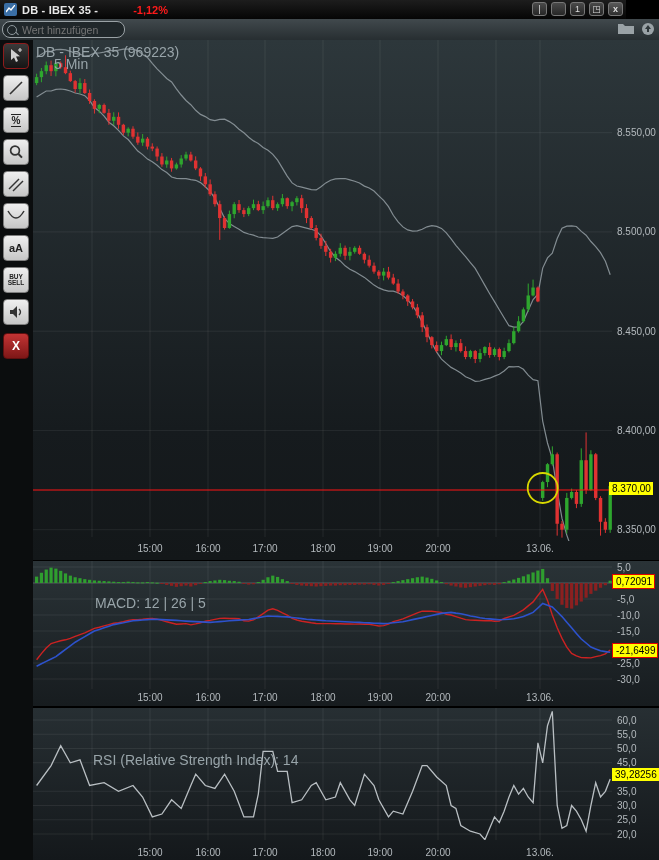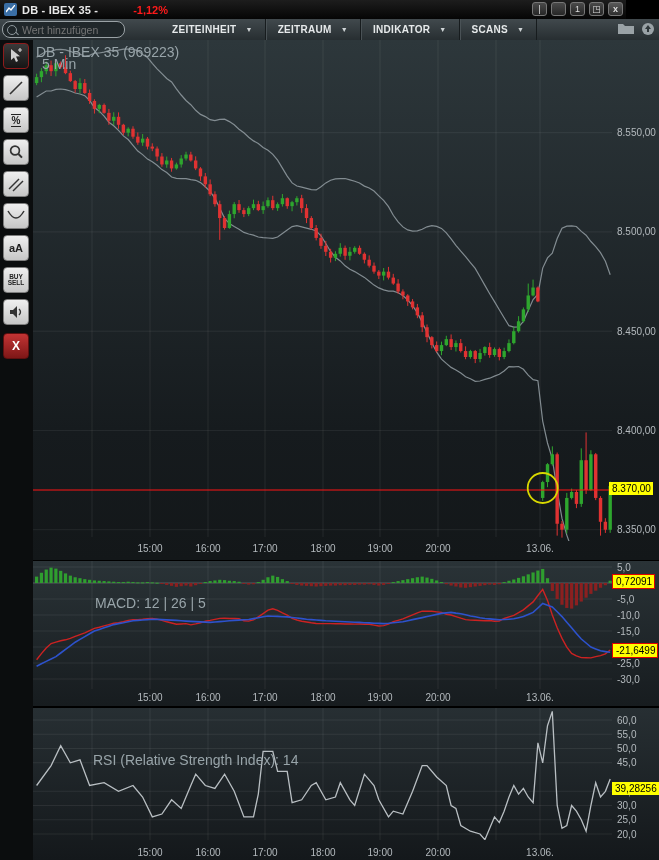--- a/index.html
+++ b/index.html
@@ -52,30 +52,30 @@
     padding:0 1px;line-height:11px;}
   
   .panel{position:absolute;left:33px;width:626px;overflow:hidden;}
   #main-panel{top:40px;height:520px;background:linear-gradient(#2d373b,#161b1e 75%,#131719);}
   #macd-panel{top:560px;height:146px;background:linear-gradient(#2a3337,#171c1f);
     border-top:1px solid #000;box-sizing:border-box;}
   #rsi-panel{top:707px;height:153px;background:linear-gradient(#272f33,#14181b);
     border-top:1px solid #000;box-sizing:border-box;}
   .watermark{position:absolute;color:#98a4a9;font-size:14px;pointer-events:none;}
   #wm-symbol{left:3px;top:4px;}
-  #wm-interval{left:9px;top:16px;}
+  #wm-interval{left:21px;top:16px;}
   #wm-macd{left:62px;top:34px;}
   #wm-rsi{left:60px;top:44px;}
   .badge{position:absolute;background:#ffff00;color:#000;font-size:10px;
     padding:1px 2px 1px 3px;white-space:nowrap;z-index:5;}
   .badge.red-border{border:1px solid #dd0000;}
   #price-badge{left:576px;top:442px;}
   #macd-badge-top{left:579px;top:13px;}
   #macd-badge-bot{left:579px;top:82px;}
-  #rsi-badge{left:579px;top:74px;}
+  #rsi-badge{left:579px;top:60px;}
   svg{display:block;}
 </style>
 </head>
 <body>
 
 <div class="titlebar">
   <span class="appicon">
     <svg width="9" height="9">
         <polyline points="0,7 3,3 5,5 9,0" fill="none" stroke="#fff" stroke-width="1.4"></polyline>
       </svg>
@@ -88,38 +88,20 @@
     <span class="win-btn">1</span>
     <span class="win-btn">◳</span>
     <span class="win-btn close">x</span>
   </span>
 </div>
 
 <div class="toolbar">
   <div class="searchbox">
     <span class="search-glyph"></span>
     <input placeholder="Wert hinzufügen" style="">
-  </div>
-  <div class="menu">
-    <span class="menu-item">
-      <span>ZEITEINHEIT</span>
-      <span class="caret">▼</span>
-    </span>
-    <span class="menu-item">
-      <span>ZEITRAUM</span>
-      <span class="caret">▼</span>
-    </span>
-    <span class="menu-item">
-      <span>INDIKATOR</span>
-      <span class="caret">▼</span>
-    </span>
-    <span class="menu-item">
-      <span>SCANS</span>
-      <span class="caret">▼</span>
-    </span>
   </div>
 </div>
 <div class="toolbar-right">
   <span>
     <svg width="16" height="12">
         <path d="M0,2 h5 l2,2 h9 v8 h-16 z" fill="#9aa2a6"></path>
       </svg>
   </span>
   <span>
     <svg width="14" height="13">

